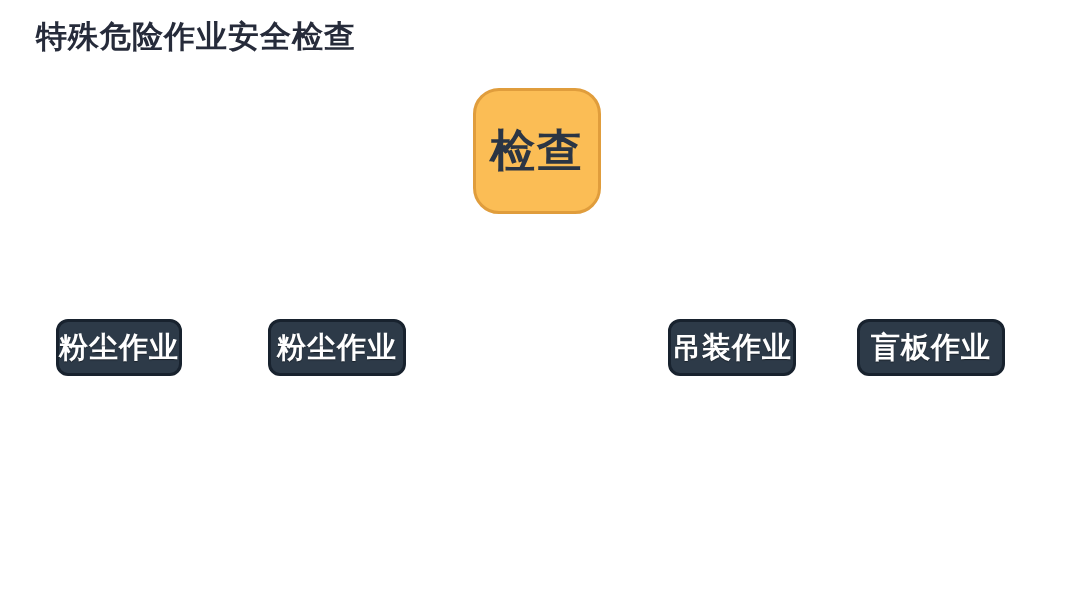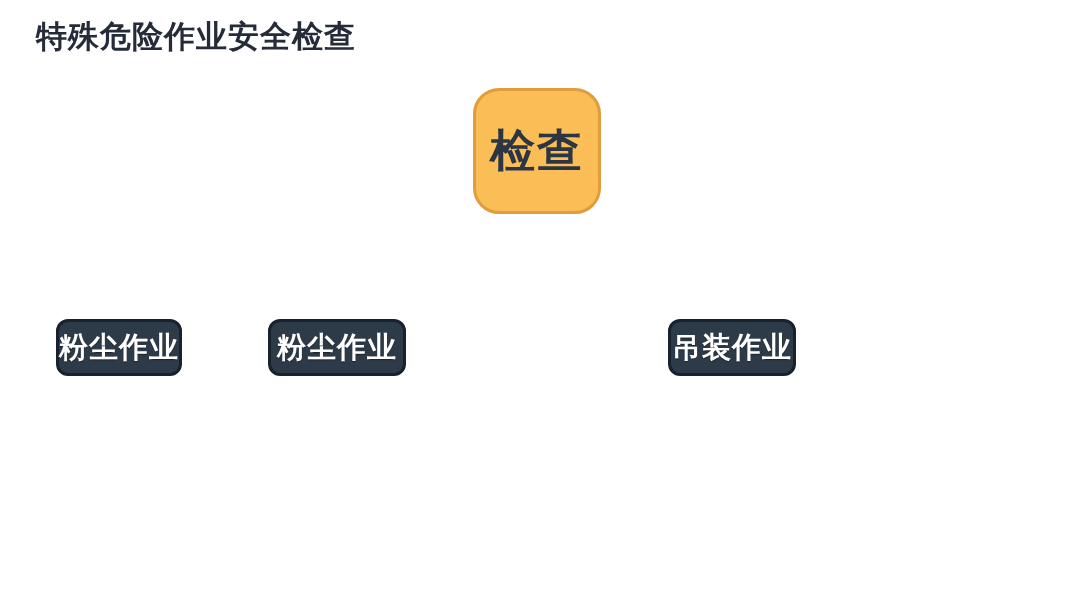--- a/index.html
+++ b/index.html
@@ -90,14 +90,15 @@
   <div class="node root">检查</div>
 
 
 
   <div class="node child c-dust">粉尘作业</div>
 
   <div class="node child c-height">粉尘作业</div>
 
   <div class="node child c-lifting">吊装作业</div>
 
+  <div class="node child c-blind">盲板作业</div>
 
 </div>
 
 </body></html>

